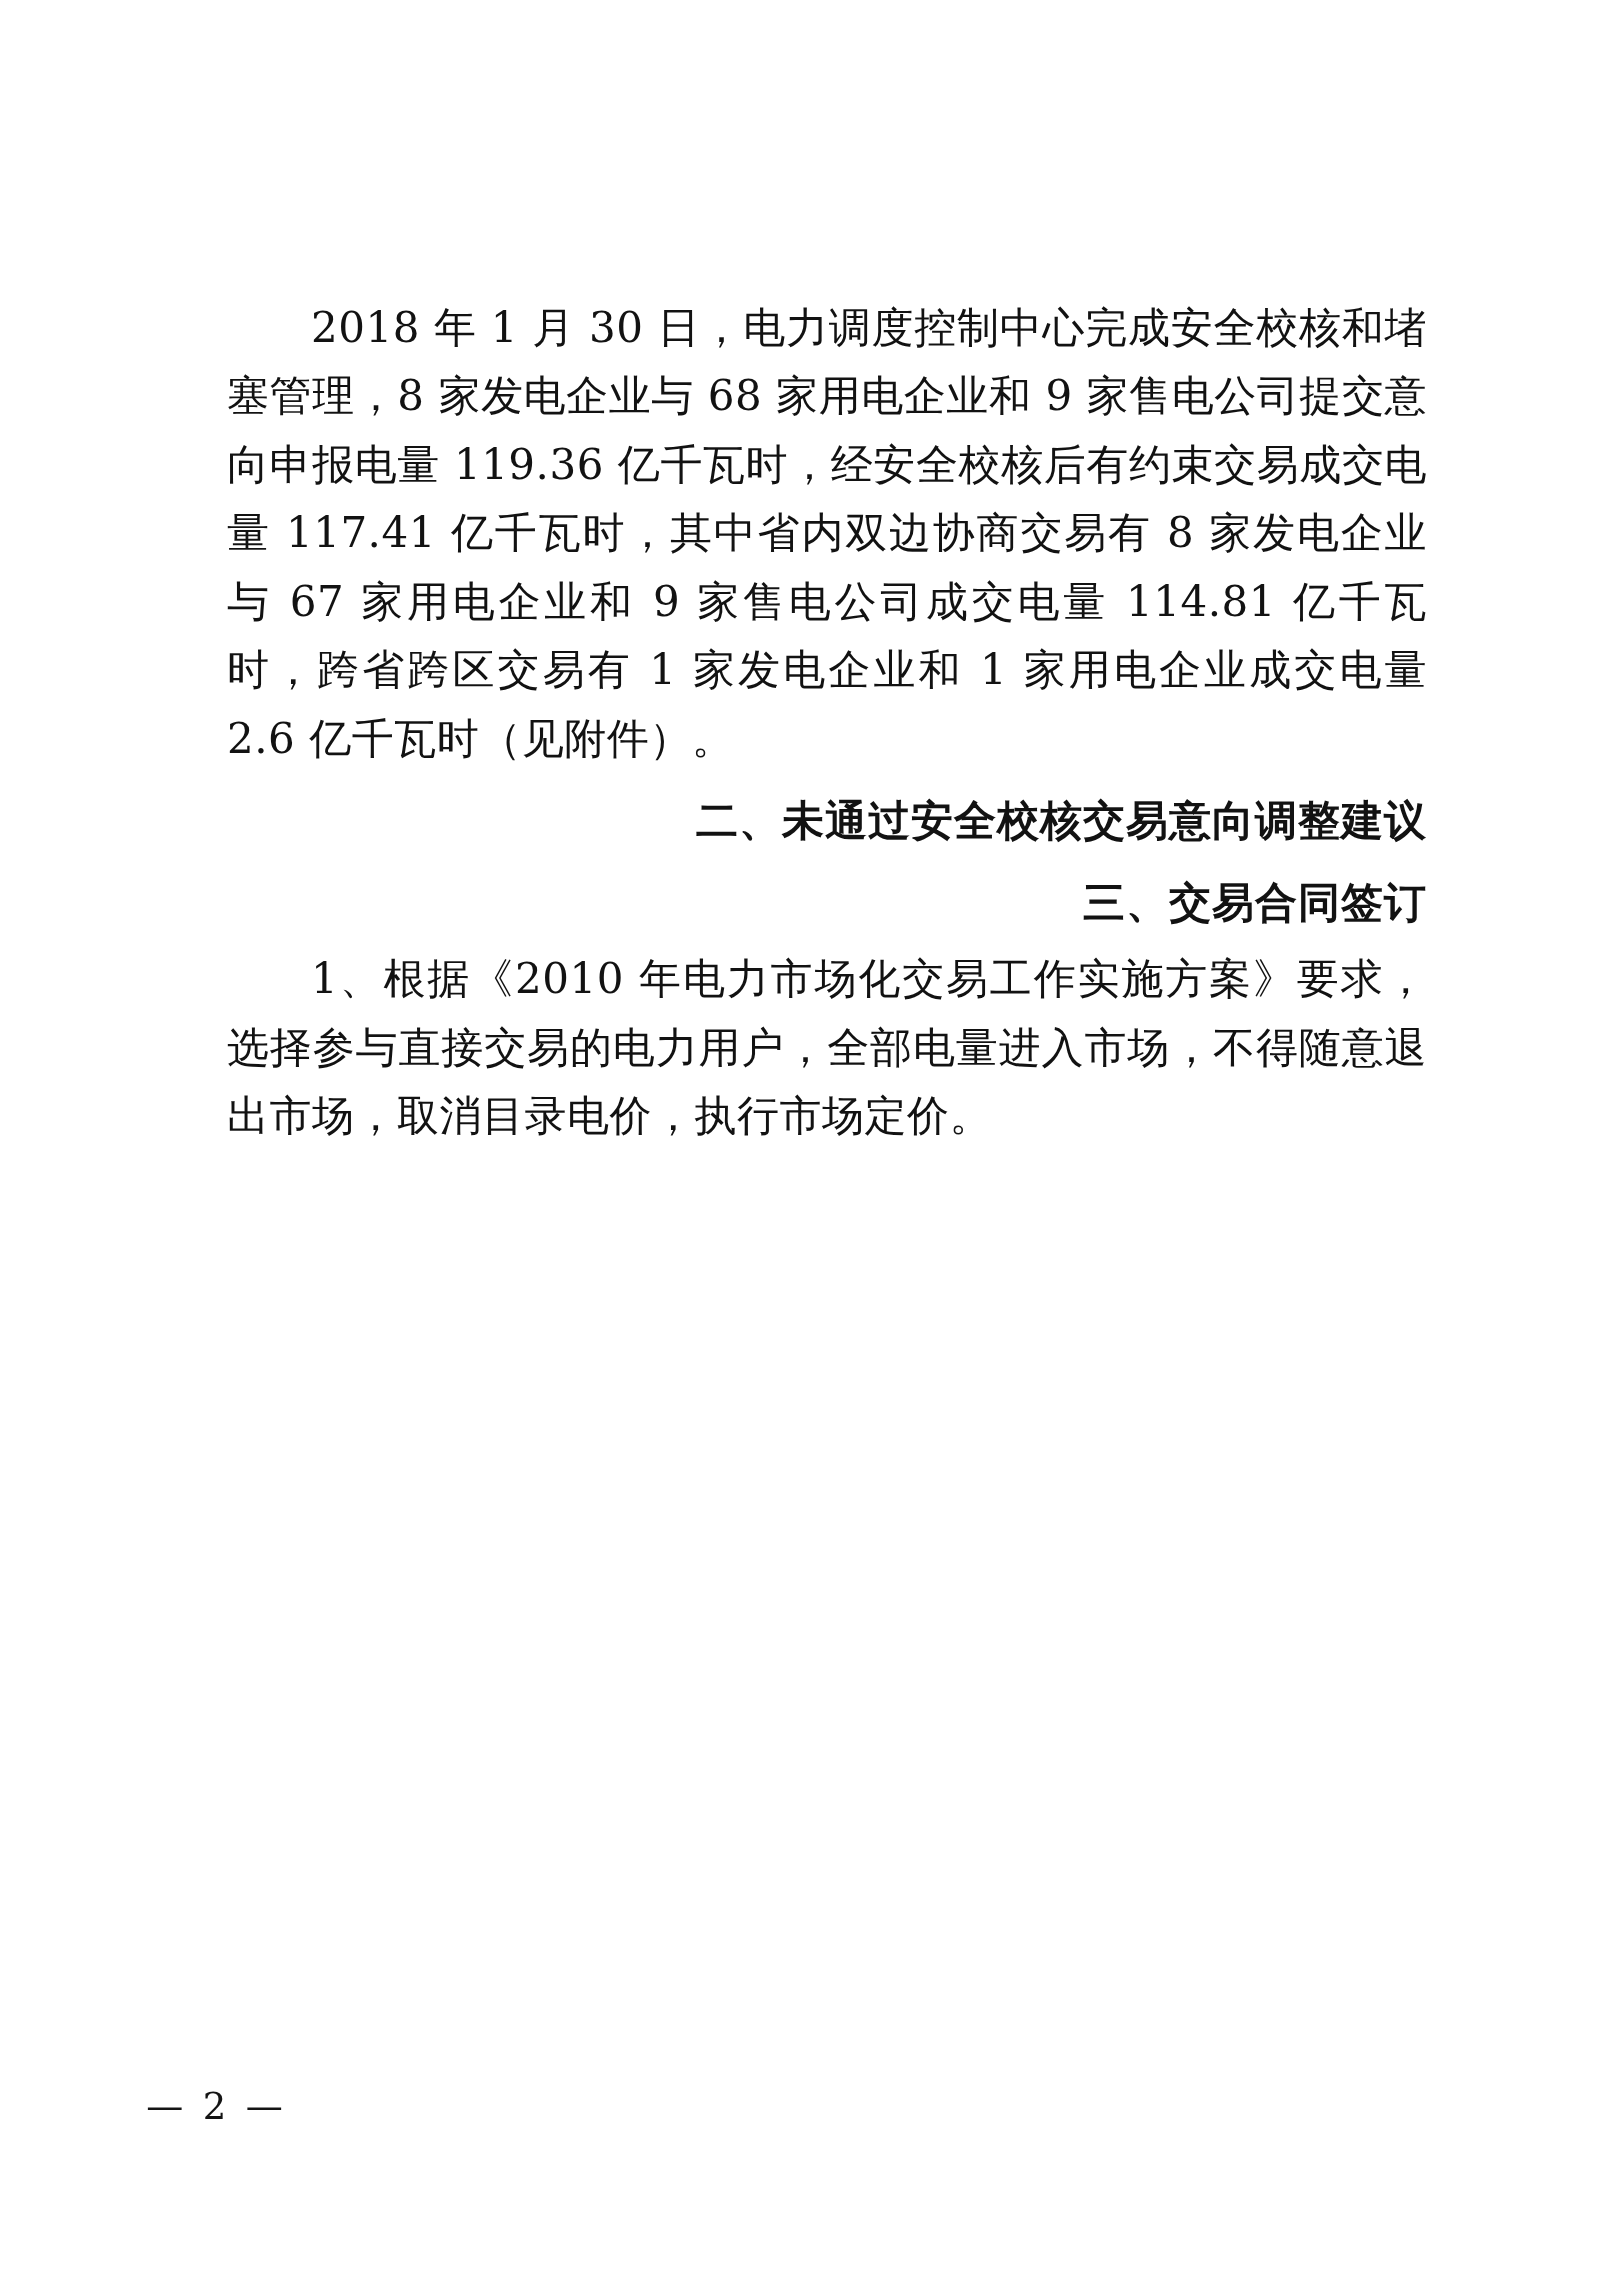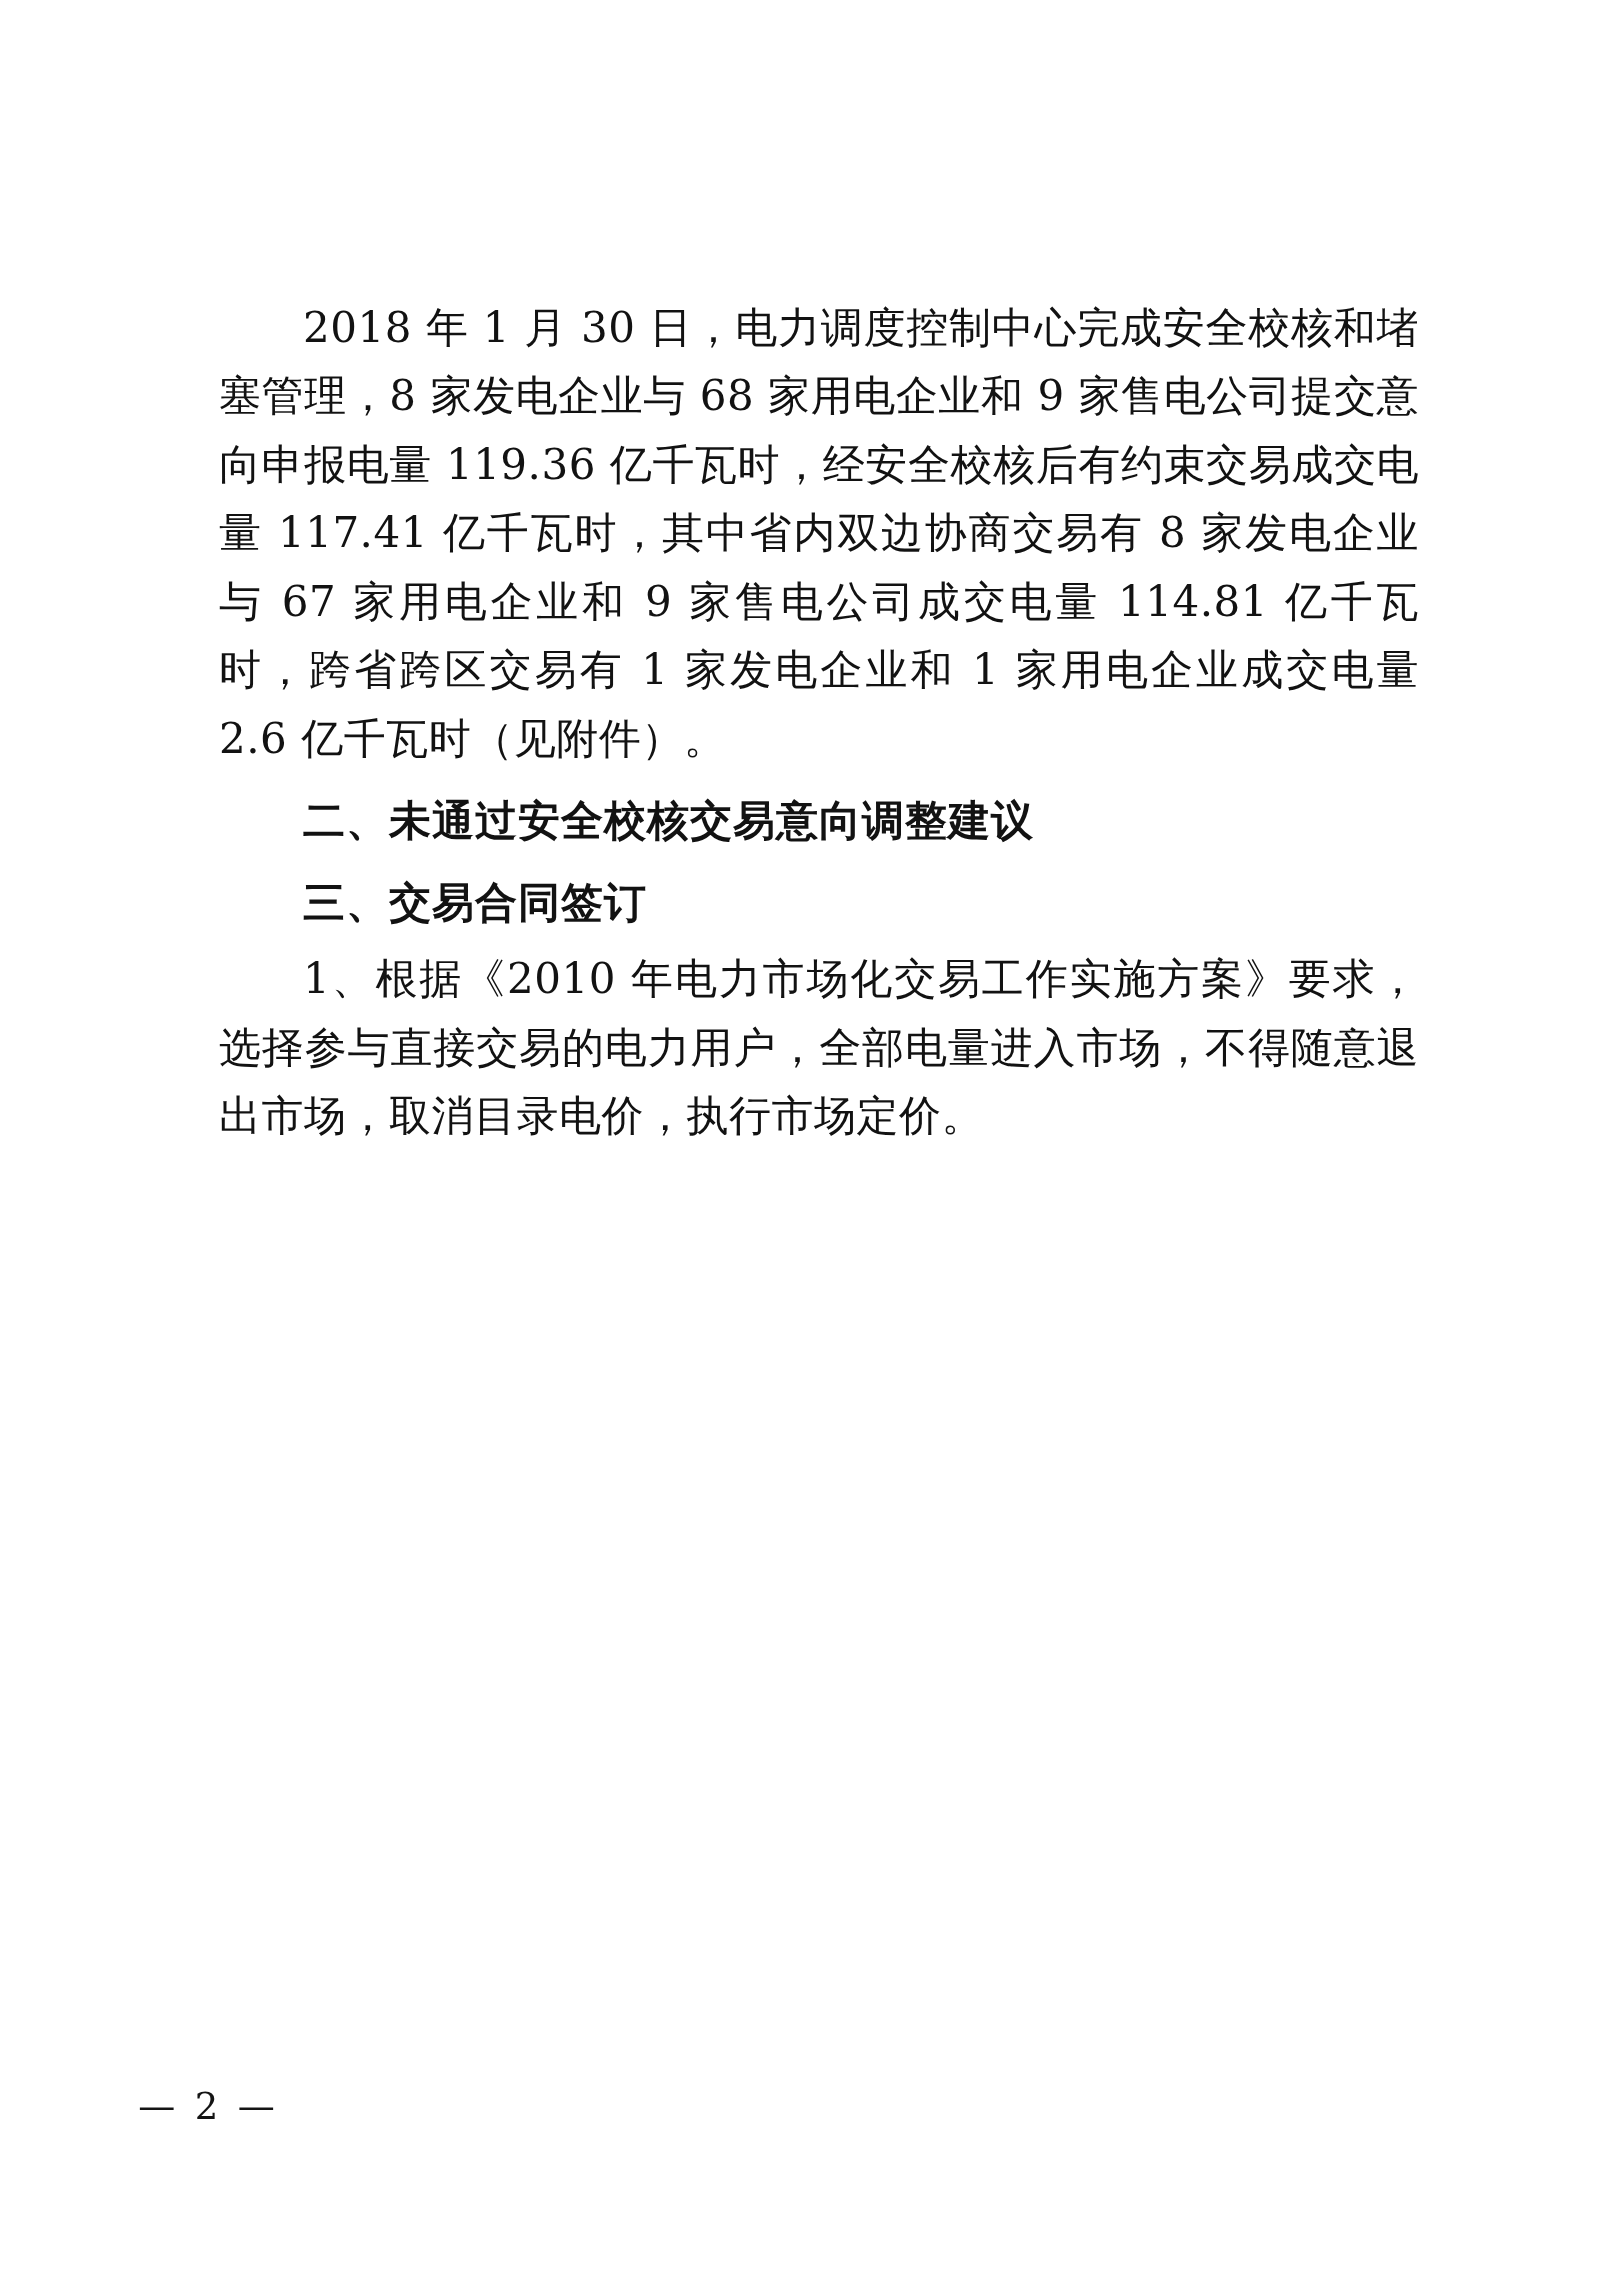--- a/index.html
+++ b/index.html
@@ -11,21 +11,21 @@
     width: 1621px;
     height: 2293px;
     font-family: "DejaVu Serif", "Liberation Serif", serif;
     color: #121212;
     position: relative;
     overflow: hidden;
   }
   .page {
     position: absolute;
     top: 0;
-    left: 8px;
+    left: 16px;
     width: 1401px;
     height: 2293px;
     box-sizing: border-box;
     padding: 294px 211px 0 211px;
   }
   .doc-body {
     width: 1200px;
   }
   p.para {
     margin: 0 0 5.9px 0;
@@ -37,20 +37,21 @@
     text-indent: 84px;
   }
   p.heading {
     margin: 13.7px 0 7.8px 0;
     font-size: 42px;
     line-height: 1.63;
     font-weight: bold;
     font-family: "DejaVu Sans", "Liberation Sans", sans-serif;
     text-indent: 84px;
     letter-spacing: 1px;
+    text-align: right;
   }
   .page-number {
     position: absolute;
     left: 0;
     right: 0;
     bottom: 165px;
     text-align: center;
     font-size: 37px;
     font-family: "DejaVu Serif", "Liberation Serif", serif;
     letter-spacing: 3.9px;

